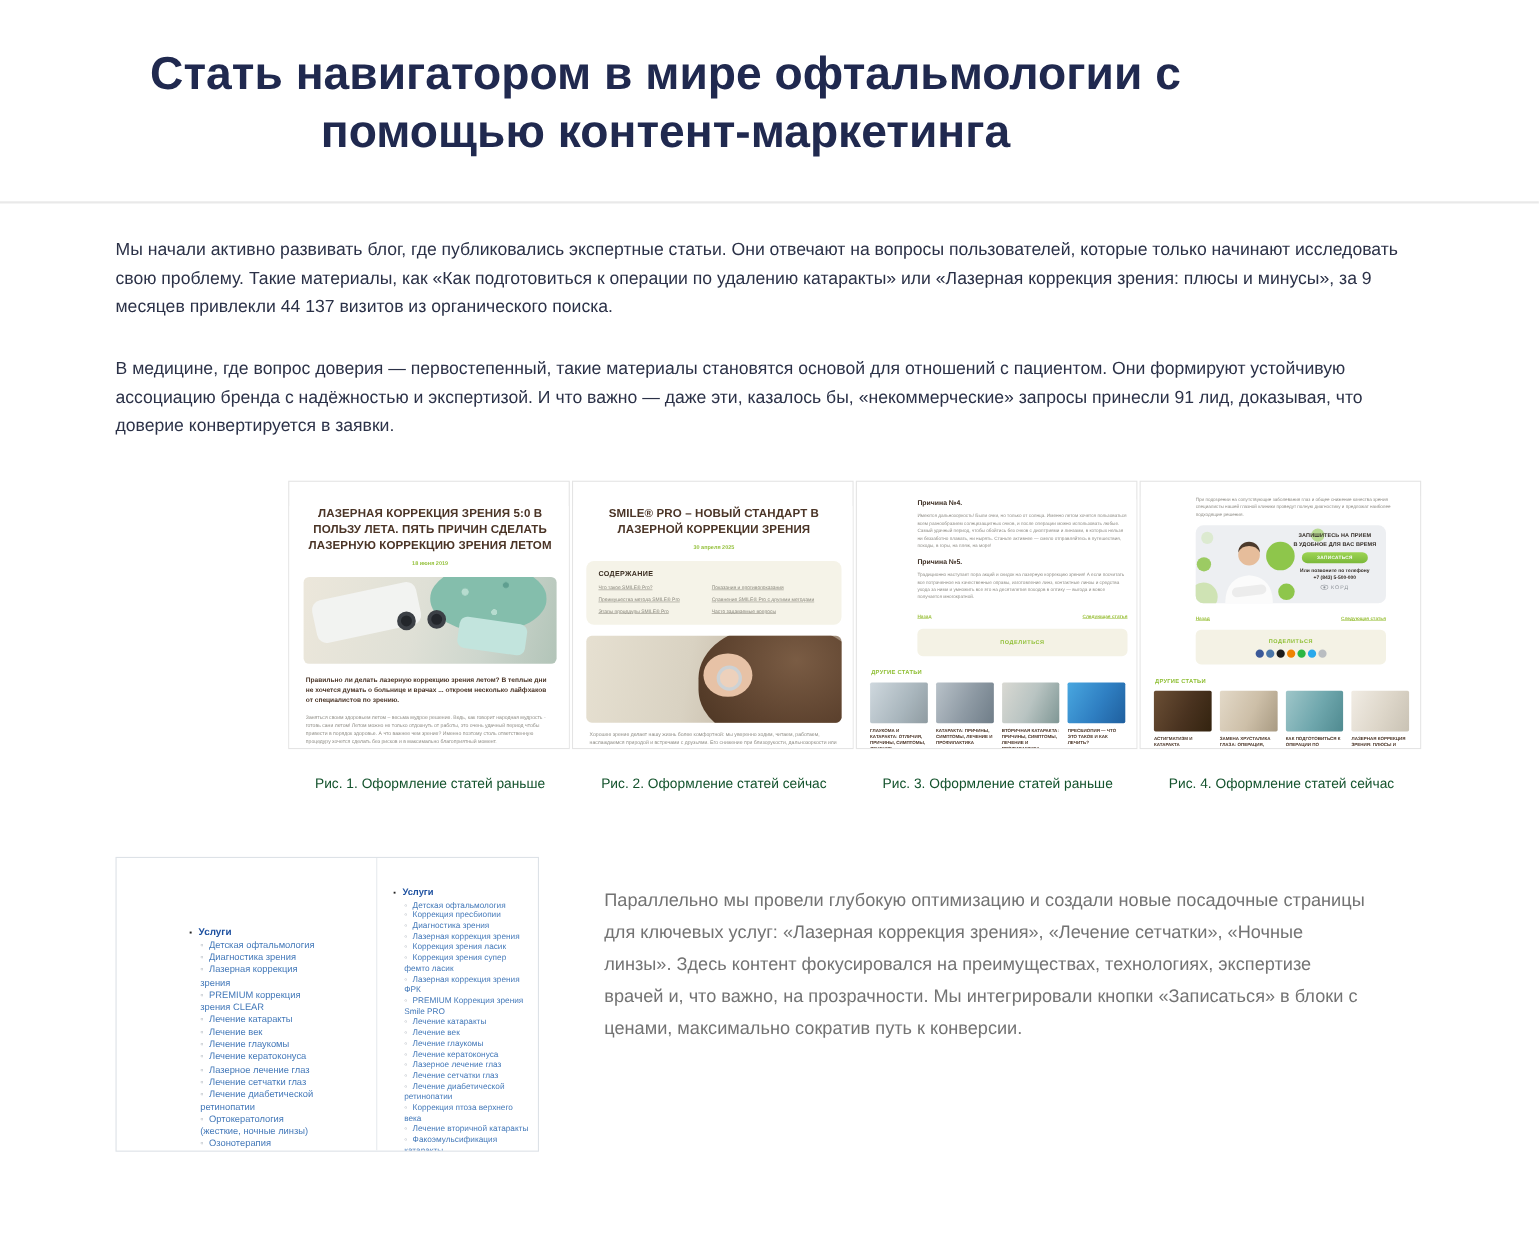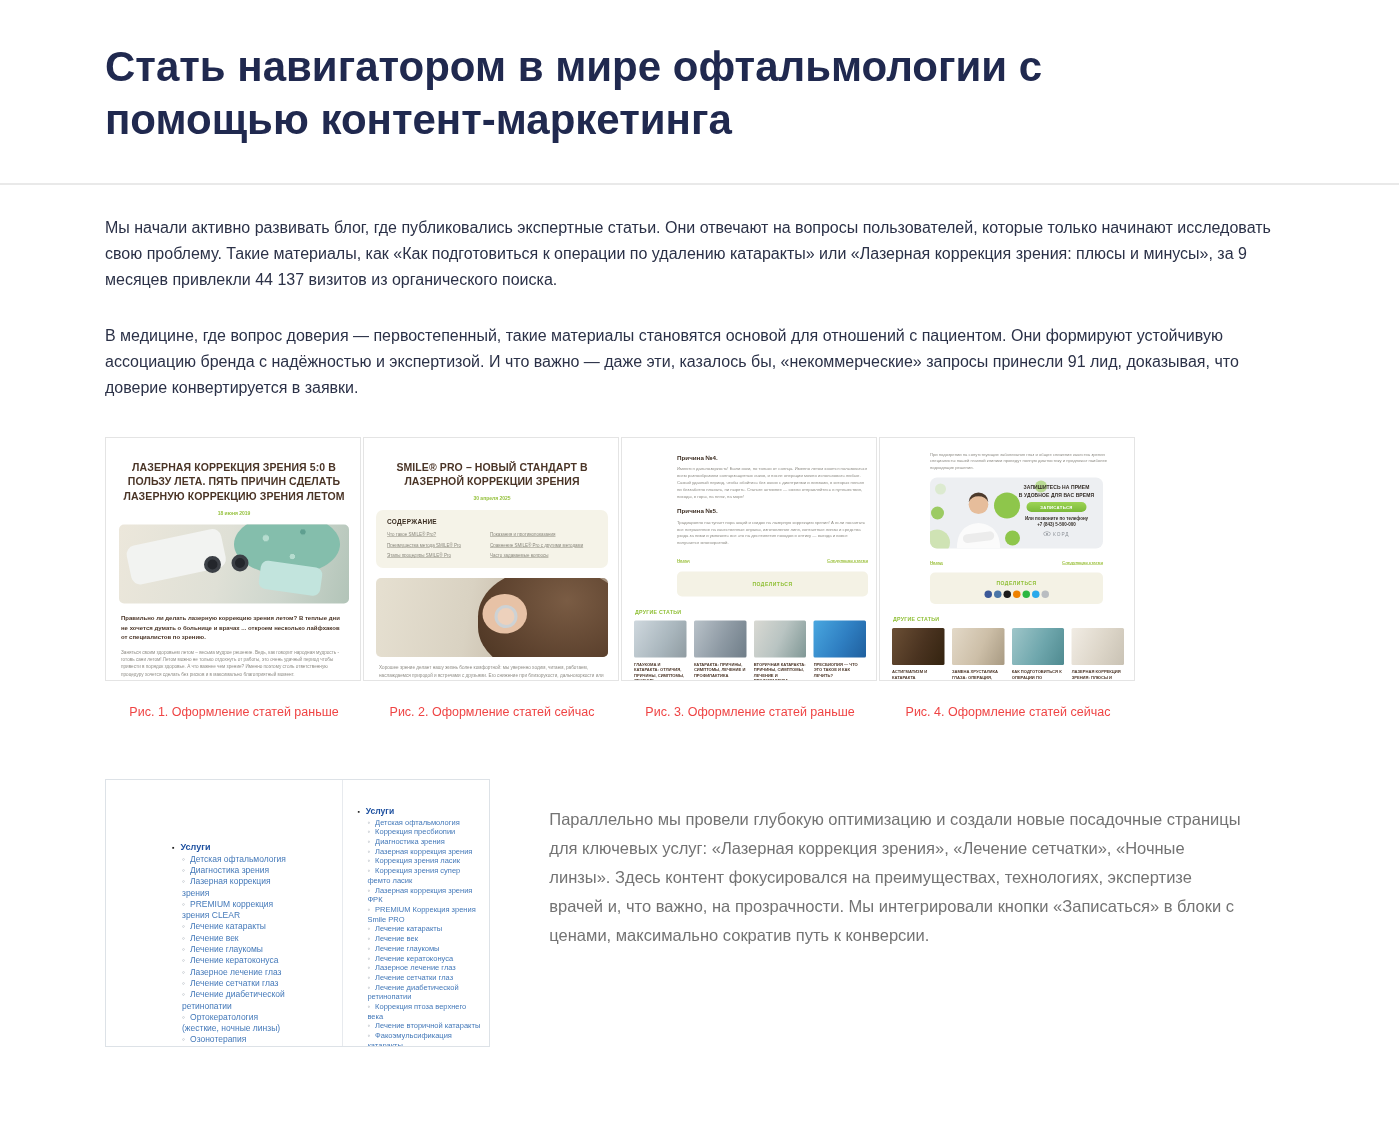--- a/index.html
+++ b/index.html
@@ -4,33 +4,33 @@
 <title>Case study</title>
 <style>
   * { box-sizing: border-box; }
   html, body { margin:0; padding:0; width:1399px; height:1132px; overflow:hidden; background:#ffffff; }
   body { font-family:"Liberation Sans", sans-serif; color:#2b3147; }
 
   .container { padding:0 105px; }
 
   
   .hero { padding-top:40px; padding-bottom:36px; }
-  .hero h1 { margin:0; max-width:1000px; font-size:42px; line-height:1.27; font-weight:700; color:#20294f; }
+  .hero h1 { margin:0; max-width:1000px; font-size:42px; line-height:1.27; font-weight:700; color:#20294f;text-align:center; }
   .divider { border:none; border-top:2px solid #e9e9e9; margin:0; width:100%; }
 
   
   .info h2 { margin:44px 0 0 0; font-size:38px; line-height:1.15; font-weight:700; color:#20294f; }
   .info p { margin:30px 0 0 0; max-width:1190px; font-size:16px; line-height:26px; color:#2b3147; }
 
   
-  .figures { display:flex; justify-content:flex-start; margin-top:36px; }
+  .figures { display:flex; justify-content:flex-end; margin-top:36px; }
   figure { margin:0; width:258px; }
   .shot { width:256px; height:244px; border:1px solid #e4e4e4; background:#fff; overflow:hidden; }
   .fig-inner { width:512px; height:488px; transform:scale(0.5); transform-origin:0 0; background:#fff; position:relative; }
-  figcaption { margin-top:24px; text-align:center; font-size:12.5px; color:#ef4444; }
+  figcaption { margin-top:24px; text-align:center; font-size:12.5px; color:#14532d; }
 
   
   .a-title { margin:22px 34px 0; text-align:center; font-size:21px; font-weight:800; line-height:1.38; color:#4a3426; letter-spacing:.2px; }
   .a-date { margin-top:13px; text-align:center; font-size:10px; font-weight:700; color:#95c13d; }
   .a-photo { position:relative; overflow:hidden; border-radius:10px; }
   .a-lead { margin:20px 30px 0; font-size:12px; font-weight:700; line-height:1.55; color:#4a3426; }
   .a-body { margin:14px 30px 0; font-size:9.3px; line-height:1.58; color:#8f8d86; }
 
   
   .photo1 { margin:18px 26px 0; height:158px; background:linear-gradient(105deg,#ece7db 0%,#dfe0d6 45%,#cdd6cd 72%,#b2c4b8 100%); }

